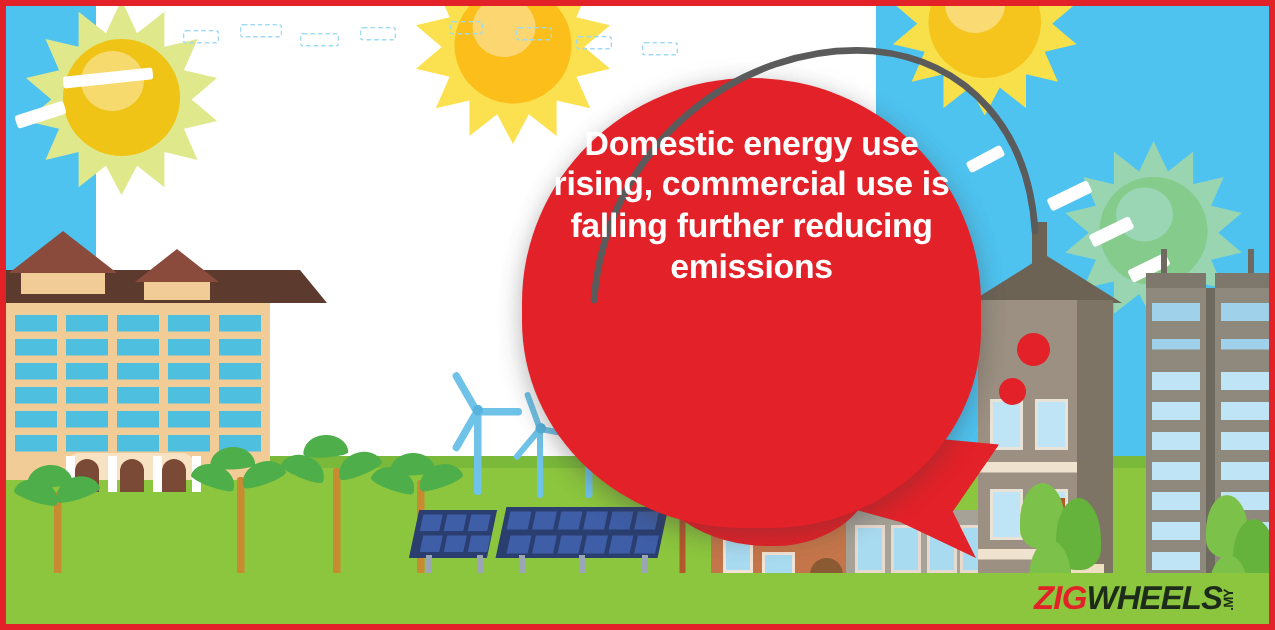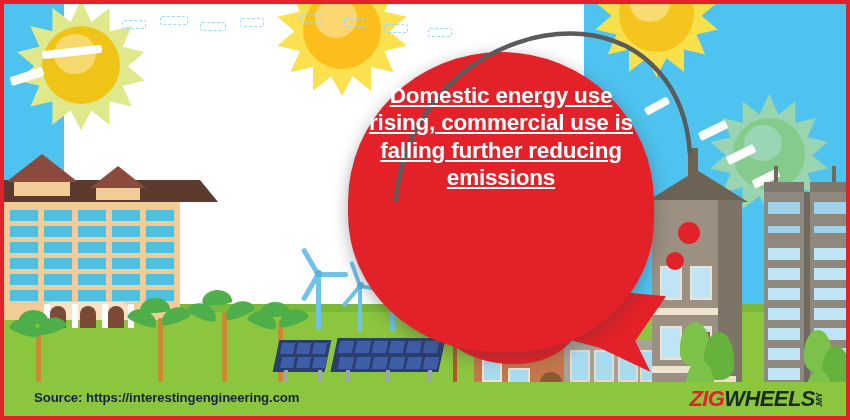--- a/index.html
+++ b/index.html
@@ -172,21 +172,20 @@
     text-align:center;
     color:#ffffff;
     z-index:40;
   }
   #headline{
     font-size:22.5px;
     font-weight:bold;
     line-height:1.22;
     letter-spacing:-0.2px;
     margin:0 0 12px 0;
-    text-decoration:underline;
   }
   #subtext{
     font-size:13.8px;
     font-weight:normal;
     line-height:1.30;
     margin:0;
     padding:0 14px;
   }
 
   
@@ -504,19 +503,18 @@
 
   <svg class="layer" id="bubble-arc" viewBox="0 0 360 330">
     <path d="M 62 178 C 70 74 160 6 248 12 C 312 18 352 66 356 132" fill="none" stroke="#5b5b5b" stroke-width="4.5" stroke-linecap="round"></path>
   </svg>
 
   <div class="layer" id="bubble-text">
     <p id="headline">Domestic energy use rising, commercial use is falling further reducing emissions</p>
   </div>
 
   <div class="layer" id="footer">
-    <div id="source-text">Source:  https://interestingengineering.com</div>
     <div id="logo">
       <span class="zig">ZIG</span><span class="wheels">WHEELS</span><span class="my">.MY</span>
     </div>
   </div>
 
 </div>
 
 </body></html>

